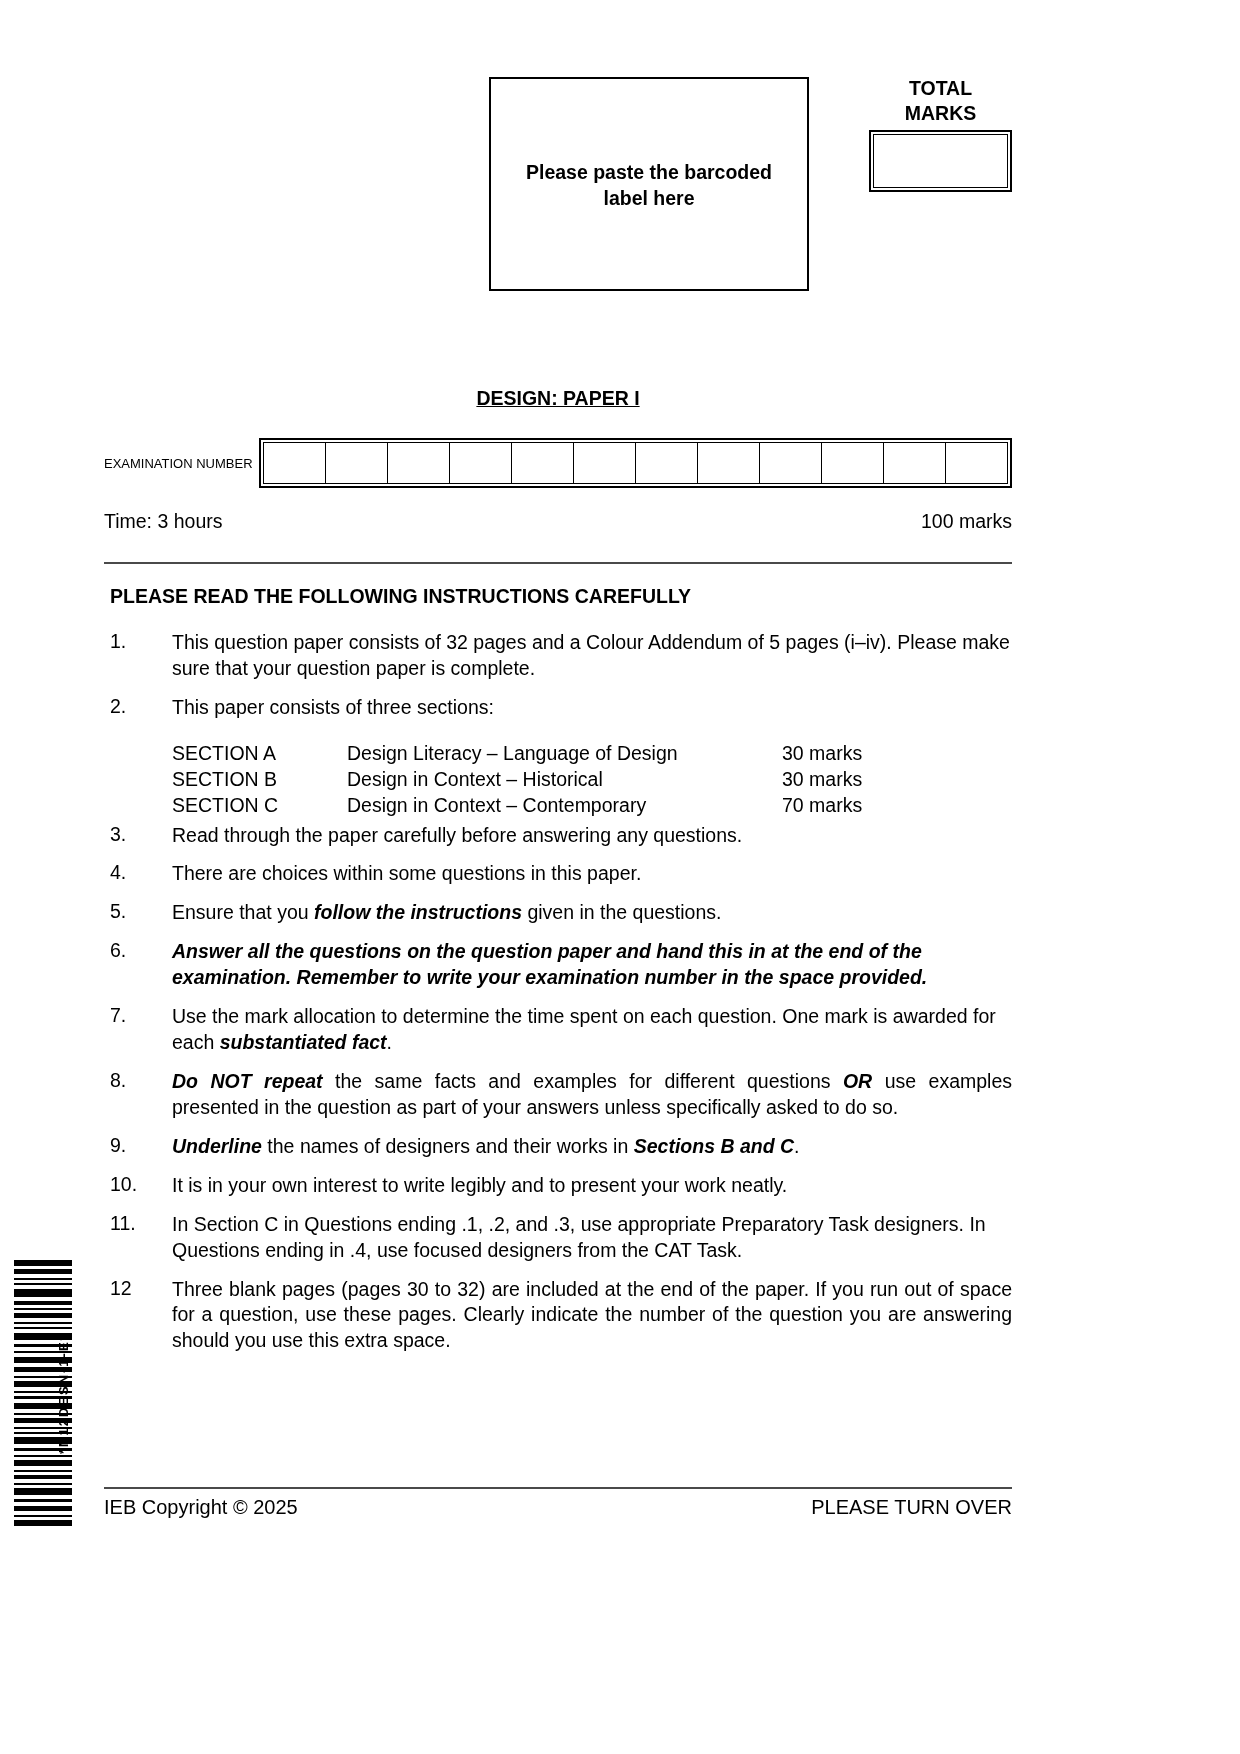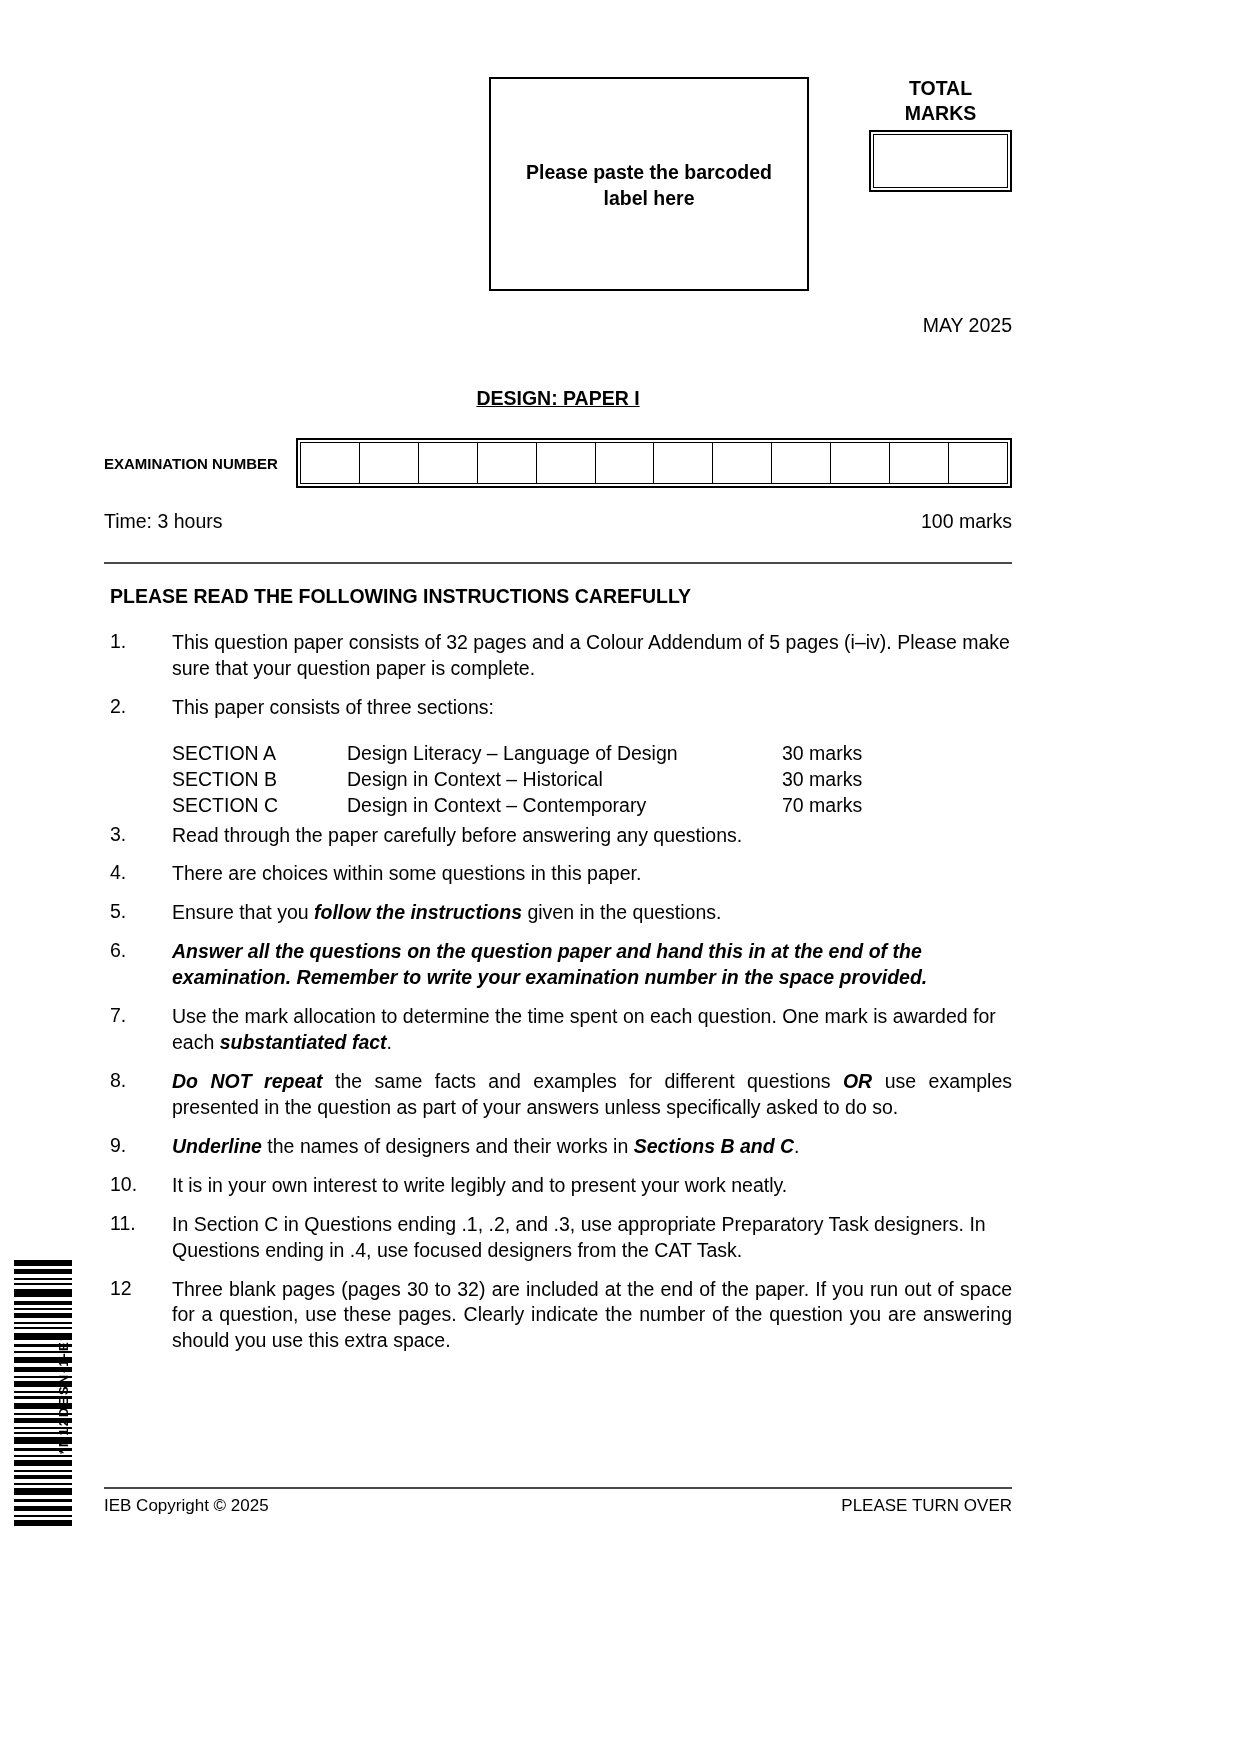--- a/index.html
+++ b/index.html
@@ -116,23 +116,23 @@
   .exam-number-row {
     position: absolute;
     left: 104px;
     top: 437px;
     width: 908px;
     height: 52px;
     display: flex;
     align-items: center;
   }
   .exam-number-label {
-    font-size: 15px;
-    font-weight: bold;
-    padding-right: 18px;
+    font-size: 13px;
+    font-weight: normal;
+    padding-right: 6px;
     white-space: nowrap;
   }
   .exam-number-grid {
     flex: 1;
     height: 50px;
     border: 2px solid #000;
     box-sizing: border-box;
     padding: 2px;
   }
   .exam-number-grid-inner {
@@ -247,21 +247,21 @@
     height: 0;
     border-top: 2px solid #4a4a4a;
   }
   .footer {
     position: absolute;
     left: 104px;
     top: 1496px;
     width: 908px;
     display: flex;
     justify-content: space-between;
-    font-size: 17px;
+    font-size: 20px;
   }
 </style>
 </head>
 <body>
 
 <div class="page">
 
   <div class="header">
 
 
@@ -273,21 +273,20 @@
     <div class="total-marks-wrap">
       <div class="total-marks-label">TOTAL
 MARKS</div>
       <div class="total-marks-box">
         <div class="total-marks-box-inner"></div>
       </div>
     </div>
   </div>
 
   <div class="exam-meta">
-    <div>MAY 2025</div>
   </div>
 
   <div class="paper-title">DESIGN: PAPER I</div>
 
   <div class="exam-number-row">
     <div class="exam-number-label">EXAMINATION NUMBER</div>
     <div class="exam-number-grid">
       <div class="exam-number-grid-inner" id="exam-cells">
           <div class="exam-cell"></div>
           <div class="exam-cell"></div>

